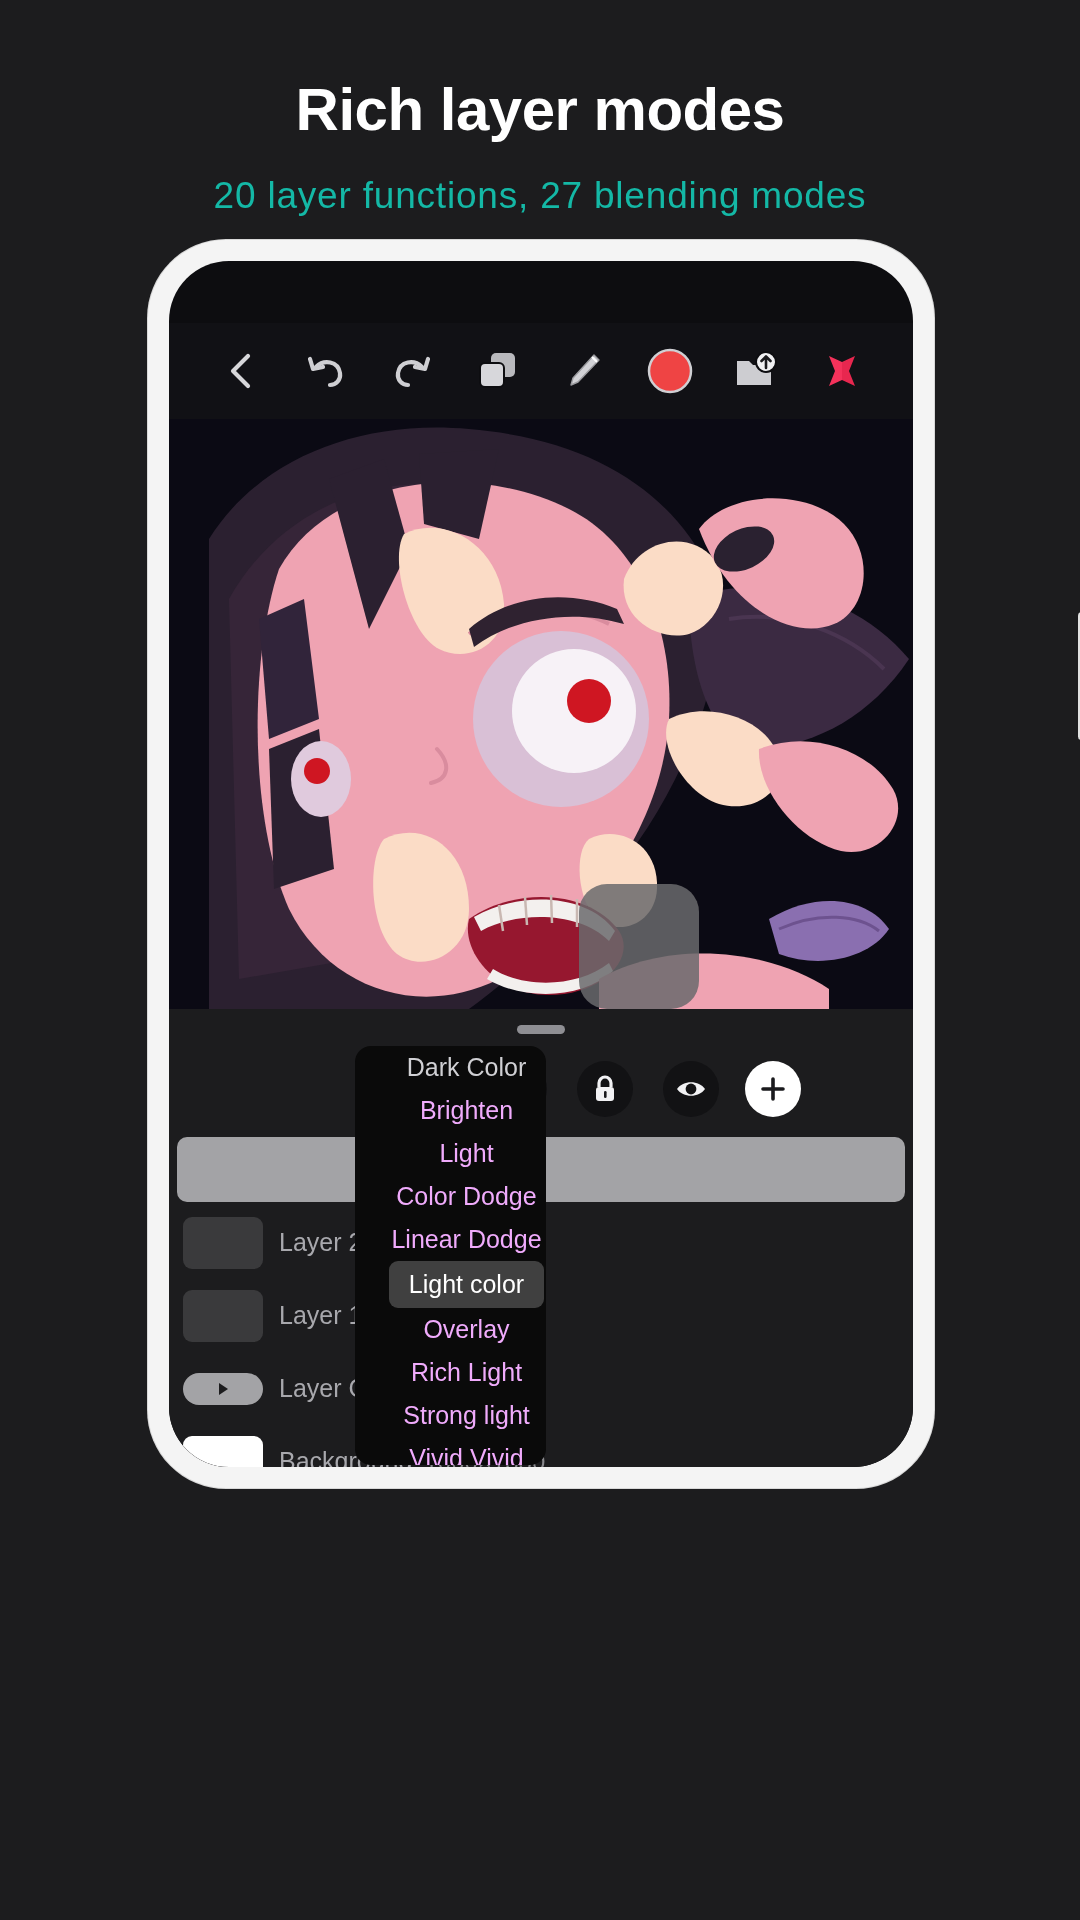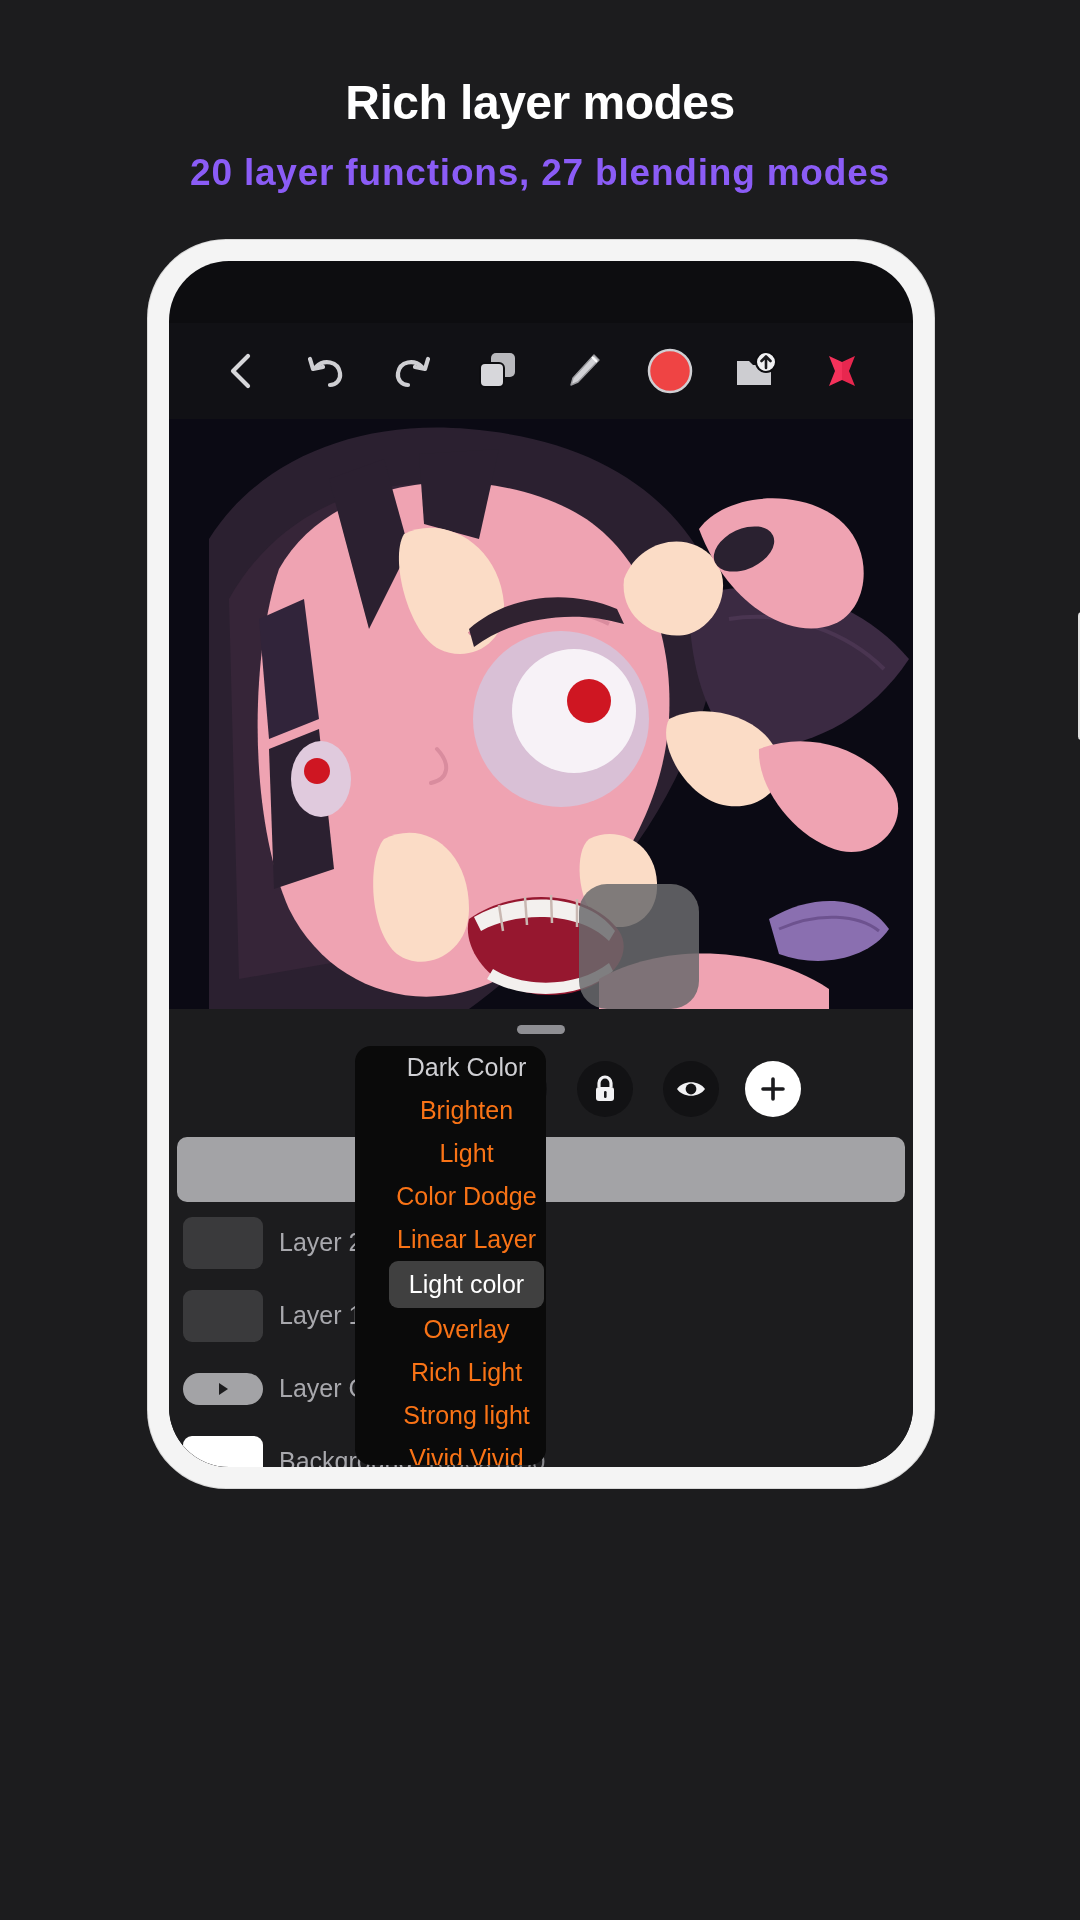--- a/index.html
+++ b/index.html
@@ -12,31 +12,31 @@
   .page {
     position: relative;
     width: 1080px; height: 1920px;
     background: #1c1c1e;
   }
 
   
   .header { position: absolute; top: 0; left: 0; width: 1080px; text-align: center; }
   .title {
     margin-top: 78px;
-    font-size: 48px;
+    font-size: 60px;
     font-weight: 700;
     color: #ffffff;
     letter-spacing: -0.5px;
     line-height: 1.05;
   }
   .subtitle {
-    margin-top: 24px;
+    margin-top: 34px;
     font-size: 37px;
-    font-weight: 700;
-    color: #8b5cf6;
+    font-weight: 400;
+    color: #14b8a6;
     letter-spacing: 0.8px;
   }
 
   
   .phone {
     position: absolute;
     left: 148px; top: 240px;
     width: 786px; height: 1248px;
     background: #f4f4f4;
     border-radius: 78px;
@@ -165,21 +165,21 @@
     border-radius: 16px;
     overflow: hidden;
     z-index: 30;
     padding-top: 0;
     padding-left: 32px;
   }
   .blend-item {
     height: 43px;
     display: flex; align-items: center; justify-content: center;
     font-size: 25px;
-    color: #f97316;
+    color: #f0abfc;
     white-space: nowrap;
   }
   .blend-item.clipped { color: #d0d0d4; }
   .blend-item.active {
     background: #404040;
     color: #ffffff;
     border-radius: 9px;
     margin: 0 2px;
     height: 47px;
   }
@@ -369,21 +369,21 @@
             <div class="layer-size">1000×1330</div>
           </div>
         </div>
       </div>
 
       <div class="blend-menu">
         <div class="blend-item clipped">Dark Color</div>
         <div class="blend-item">Brighten</div>
         <div class="blend-item">Light</div>
         <div class="blend-item">Color Dodge</div>
-        <div class="blend-item">Linear Layer</div>
+        <div class="blend-item">Linear Dodge</div>
         <div class="blend-item active">Light color</div>
         <div class="blend-item">Overlay</div>
         <div class="blend-item">Rich Light</div>
         <div class="blend-item">Strong light</div>
         <div class="blend-item">Vivid Vivid</div>
       </div>
 
     </div>
   </div>
 </div>

